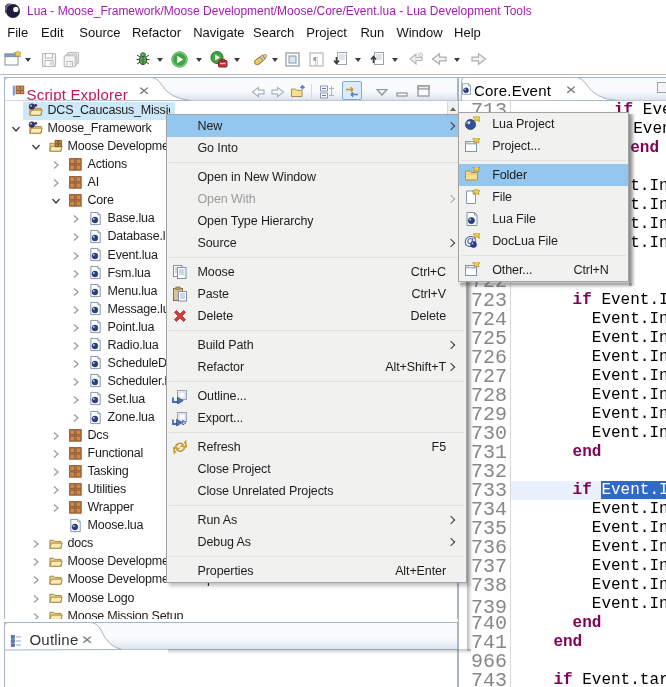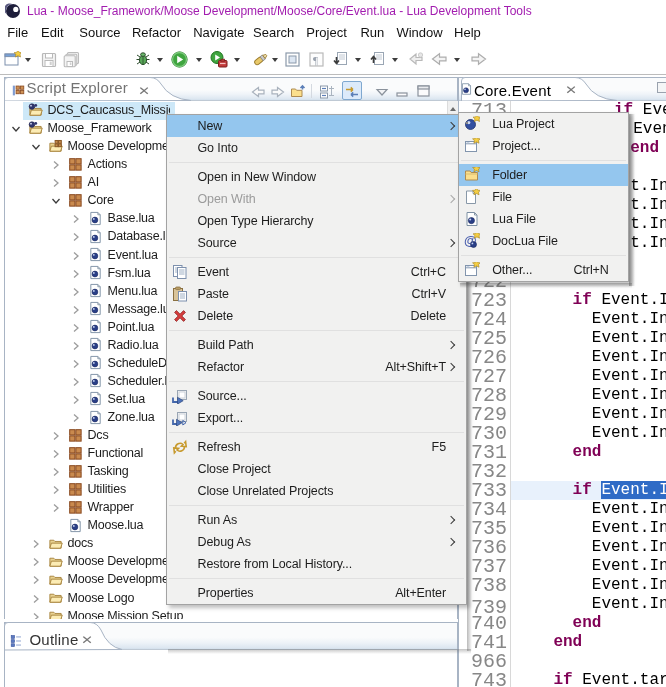--- a/index.html
+++ b/index.html
@@ -273,21 +273,21 @@
     </svg>
 <div class="abs" style="left:0;top:74px;width:666px;height:1px;background:#bcbcbc"></div>
 <div class="pane" style="left:4px;top:77px;width:454px;height:542px">
 <div class="phead"></div>
 <svg class="ptabsvg" style="position:absolute;left:-1px;top:-1px" width="200" height="25" viewBox="0 0 200 25">
 <path d="M0.5 24 L0.5 4 Q0.5 0.5 4 0.5 L146 0.5 Q153 0.5 157 7 Q166 22 187 23.5 L0.5 24 Z" fill="#fff" stroke="#a8b4c4" stroke-width="1"></path>
 </svg>
 <svg class="ai" style="left:6.5px;top:6px;width:13px;height:13px" viewBox="0 0 16 16">
         <use href="#i-se"></use>
       </svg>
-<div class="abs" style="left:21.5px;top:1px;font-size:15px;letter-spacing:.2px;color:#737373">Script Explorer</div>
+<div class="abs" style="left:21.5px;top:8px;font-size:15px;letter-spacing:.2px;color:#be185d">Script Explorer</div>
 <div class="abs" style="left:134px;top:6px;font-size:12px;color:#777;transform:scaleX(1.2)">✕</div>
 <svg class="ai" style="left:245px;top:6px;width:16px;height:16px" viewBox="0 0 16 16">
         <path d="M14 6.2 L8.5 6.2 L8.5 3.4 L2.5 8 L8.5 12.6 L8.5 9.8 L14 9.8 Z" fill="#fbfbfb" stroke="#a9b2bd" stroke-width="1.2"></path>
       </svg>
 <svg class="ai" style="left:264px;top:6px;width:16px;height:16px" viewBox="0 0 16 16">
         <path d="M3 6.2 L8.5 6.2 L8.5 3.4 L14.5 8 L8.5 12.6 L8.5 9.8 L3 9.8 Z" fill="#fbfbfb" stroke="#a9b2bd" stroke-width="1.2"></path>
       </svg>
 <svg class="ai" style="left:285px;top:6px;width:16px;height:16px" viewBox="0 0 16 16">
 <path d="M1.5 5 L5.5 5 L6.6 6.3 L12 6.3 L12 12.5 L1.5 12.5 Z" fill="#fbdf8c" stroke="#ae8b50" stroke-width="1"></path>
 <path d="M12.5 5.5 L12.5 2.5 M10.5 4 L12.5 1.8 L14.5 4" fill="none" stroke="#5c7fb8" stroke-width="1.5"></path>
@@ -682,21 +682,21 @@
       </div>
 <div class="mrow">
         <span class="mlabel">Source</span>
         <span class="marrow"></span>
       </div>
 <div class="msep"></div>
 <div class="mrow">
         <svg class="micon" viewBox="0 0 16 16">
           <use href="#i-copy"></use>
         </svg>
-        <span class="mlabel">Event</span>
+        <span class="mlabel">Moose</span>
         <span class="maccel">Ctrl+C</span>
       </div>
 <div class="mrow">
         <svg class="micon" viewBox="0 0 16 16">
           <use href="#i-paste"></use>
         </svg>
         <span class="mlabel">Paste</span>
         <span class="maccel">Ctrl+V</span>
       </div>
 <div class="mrow">
@@ -714,21 +714,21 @@
 <div class="mrow">
         <span class="mlabel">Refactor</span>
         <span class="maccel">Alt+Shift+T</span>
         <span class="marrow"></span>
       </div>
 <div class="msep"></div>
 <div class="mrow">
         <svg class="micon" viewBox="0 0 16 16">
           <use href="#i-imp"></use>
         </svg>
-        <span class="mlabel">Source...</span>
+        <span class="mlabel">Outline...</span>
       </div>
 <div class="mrow">
         <svg class="micon" viewBox="0 0 16 16">
           <use href="#i-exp"></use>
         </svg>
         <span class="mlabel">Export...</span>
       </div>
 <div class="msep"></div>
 <div class="mrow">
         <svg class="micon" viewBox="0 0 16 16">
@@ -744,23 +744,20 @@
         <span class="mlabel">Close Unrelated Projects</span>
       </div>
 <div class="msep"></div>
 <div class="mrow">
         <span class="mlabel">Run As</span>
         <span class="marrow"></span>
       </div>
 <div class="mrow">
         <span class="mlabel">Debug As</span>
         <span class="marrow"></span>
-      </div>
-<div class="mrow">
-        <span class="mlabel">Restore from Local History...</span>
       </div>
 <div class="msep"></div>
 <div class="mrow">
         <span class="mlabel">Properties</span>
         <span class="maccel">Alt+Enter</span>
       </div>
 </div>
 <div class="menu" style="left:458.2px;top:112.3px;width:171px">
 <div class="mrow">
         <svg class="micon" viewBox="0 0 16 16">

